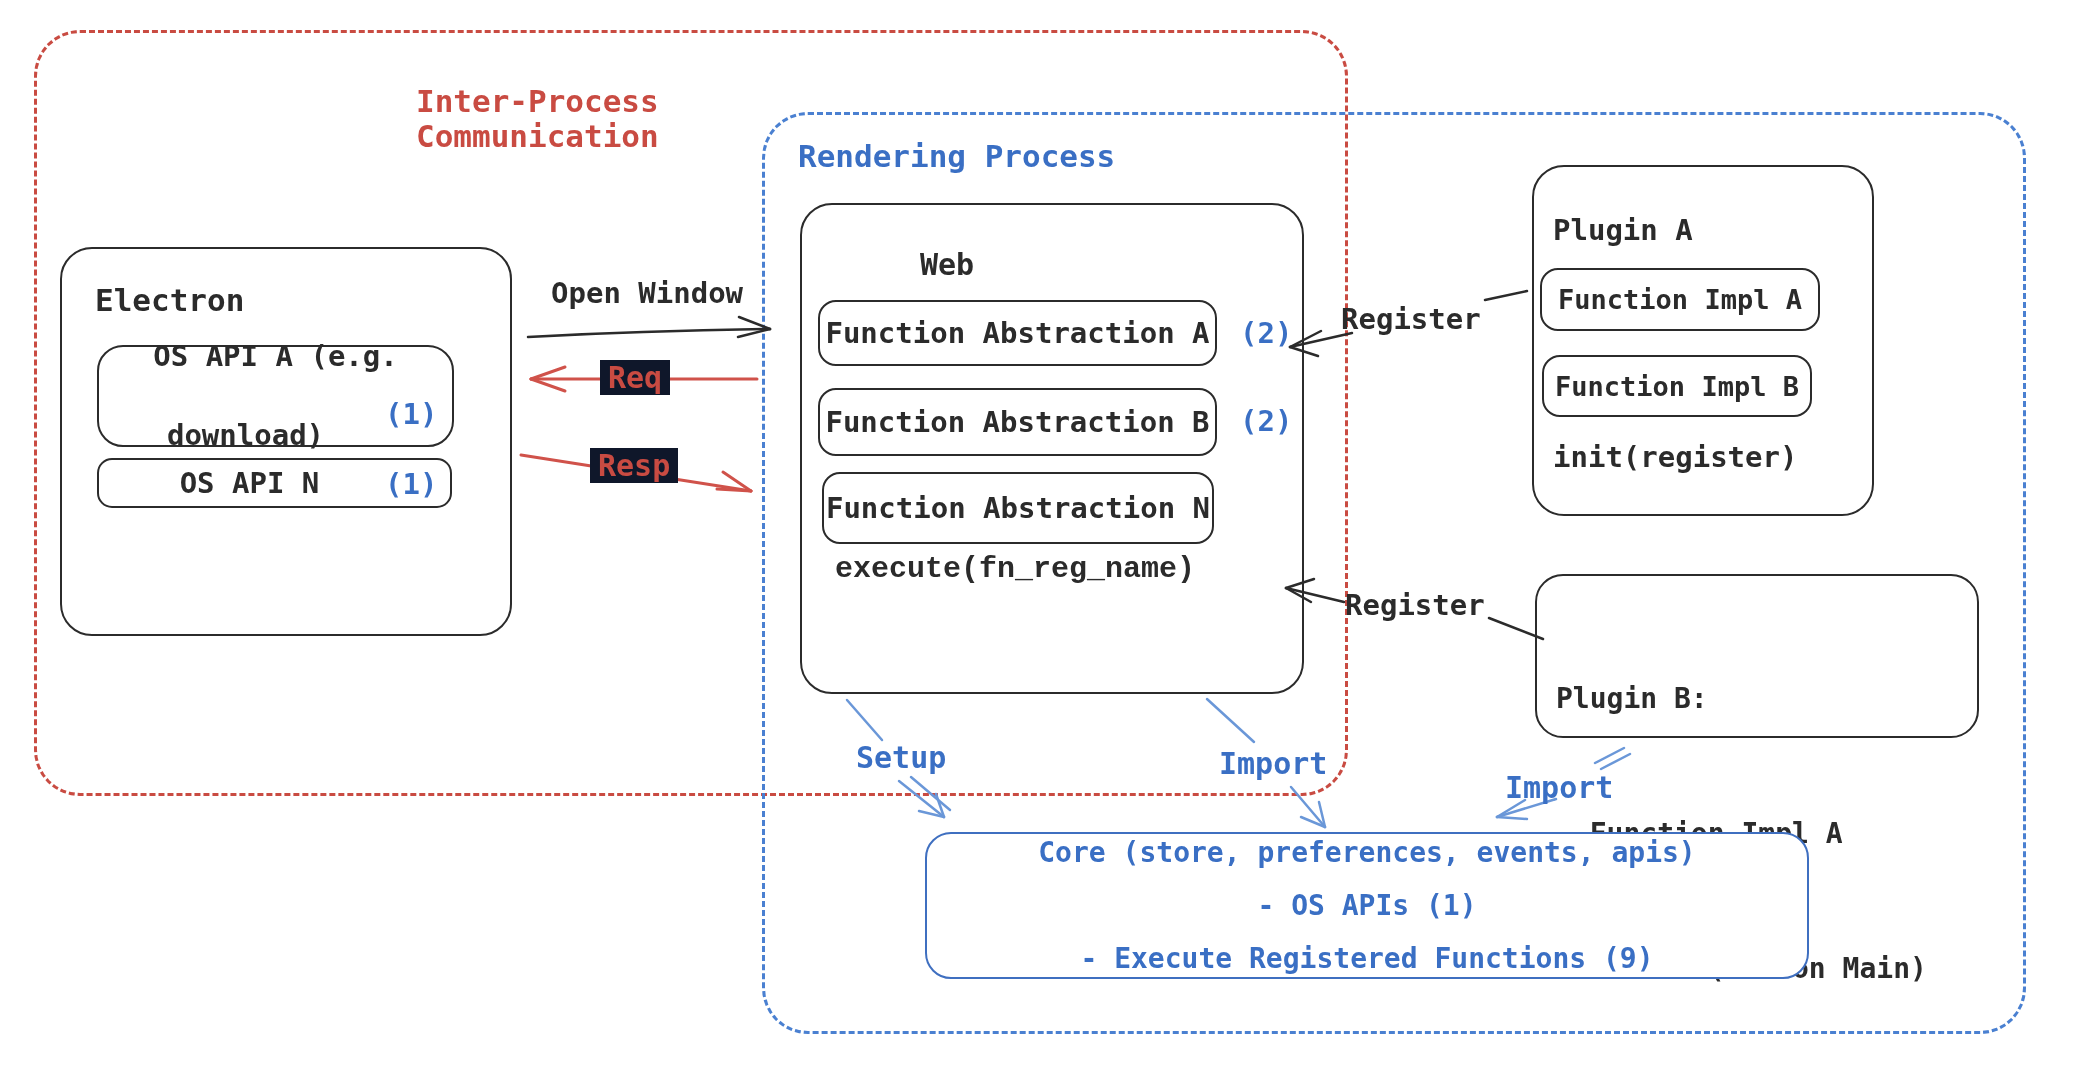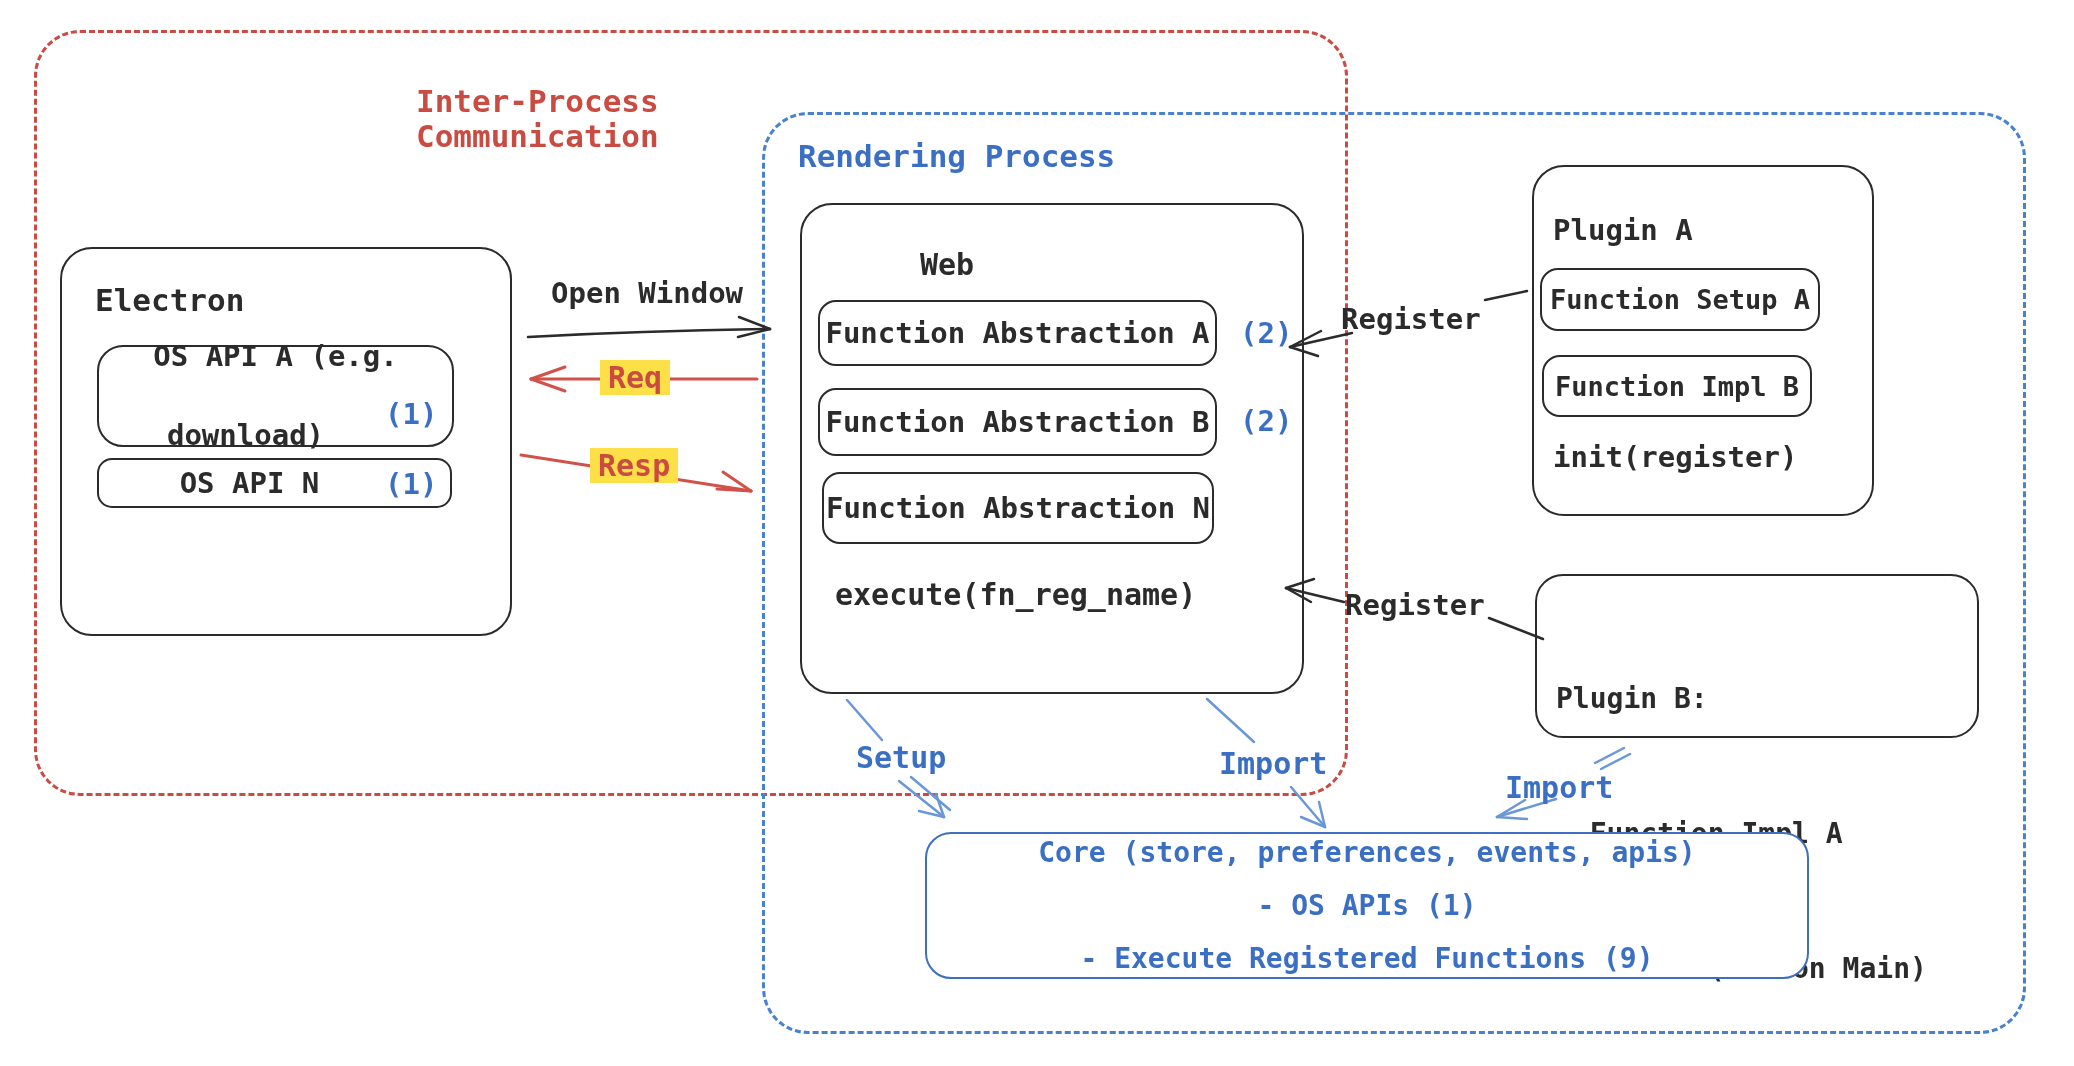--- a/index.html
+++ b/index.html
@@ -25,21 +25,21 @@
   .subnode{
     position:absolute; border:2px solid var(--ink); border-radius:18px; background:#fff;
     display:flex; align-items:center; justify-content:center;
     font-size:29px; white-space:nowrap;
   }
   .title{position:absolute; font-size:30px; white-space:nowrap;}
   .blue-t{color:var(--blue);}
   .red-t{color:var(--red);}
   .badge{position:absolute; color:var(--blue); font-size:29px; white-space:nowrap;}
   .arrow-label{position:absolute; font-size:29px; white-space:nowrap;}
-  .on-line{background:#fde047; padding:0 8px;}
+  .on-line{background:#0f172a; padding:0 8px;}
   .lines{position:absolute; left:0; top:0; pointer-events:none;}
   .multi{position:absolute; font-size:28px; line-height:45px; white-space:pre;}
   #core-box{
     position:absolute; border:2.5px solid var(--core-border); border-radius:26px;
     background:#fff; display:flex; flex-direction:column; align-items:center;
     justify-content:center; color:var(--blue); font-size:28px; line-height:33px;
     text-align:center;
     gap:20px;
   }
 </style>
@@ -75,26 +75,26 @@
     <div>Function Abstraction A</div>
   </div>
   <div class="badge" style="left:1240px; top:316px;">(2)</div>
   <div class="subnode" style="left:818px; top:388px; width:395px; height:64px;">
     <div>Function Abstraction B</div>
   </div>
   <div class="badge" style="left:1240px; top:404px;">(2)</div>
   <div class="subnode" style="left:822px; top:472px; width:388px; height:68px;">
     <div>Function Abstraction N</div>
   </div>
-  <div class="title" style="left:835px; top:577px;">execute(fn_reg_name)</div>
+  <div class="title" style="left:835px; top:552px;font-family:Liberation Mono, monospace;">execute(fn_reg_name)</div>
 
   <div class="node" style="left:1532px; top:165px; width:338px; height:347px;"></div>
   <div class="title" style="left:1553px; top:213px; font-size:29px;">Plugin A</div>
   <div class="subnode" style="left:1540px; top:268px; width:276px; height:59px; font-size:27px;">
-    <div>Function Setup A</div>
+    <div>Function Impl A</div>
   </div>
   <div class="subnode" style="left:1542px; top:355px; width:266px; height:58px; font-size:27px;">
     <div>Function Impl B</div>
   </div>
   <div class="title" style="left:1553px; top:440px; font-size:29px;">init(register)</div>
 
   <div class="node" style="left:1535px; top:574px; width:440px; height:160px; border-radius:28px;"></div>
   <div class="multi" style="left:1556px; top:586px;">
     <div>Plugin B:</div>
     <div>- Function Impl A</div>

